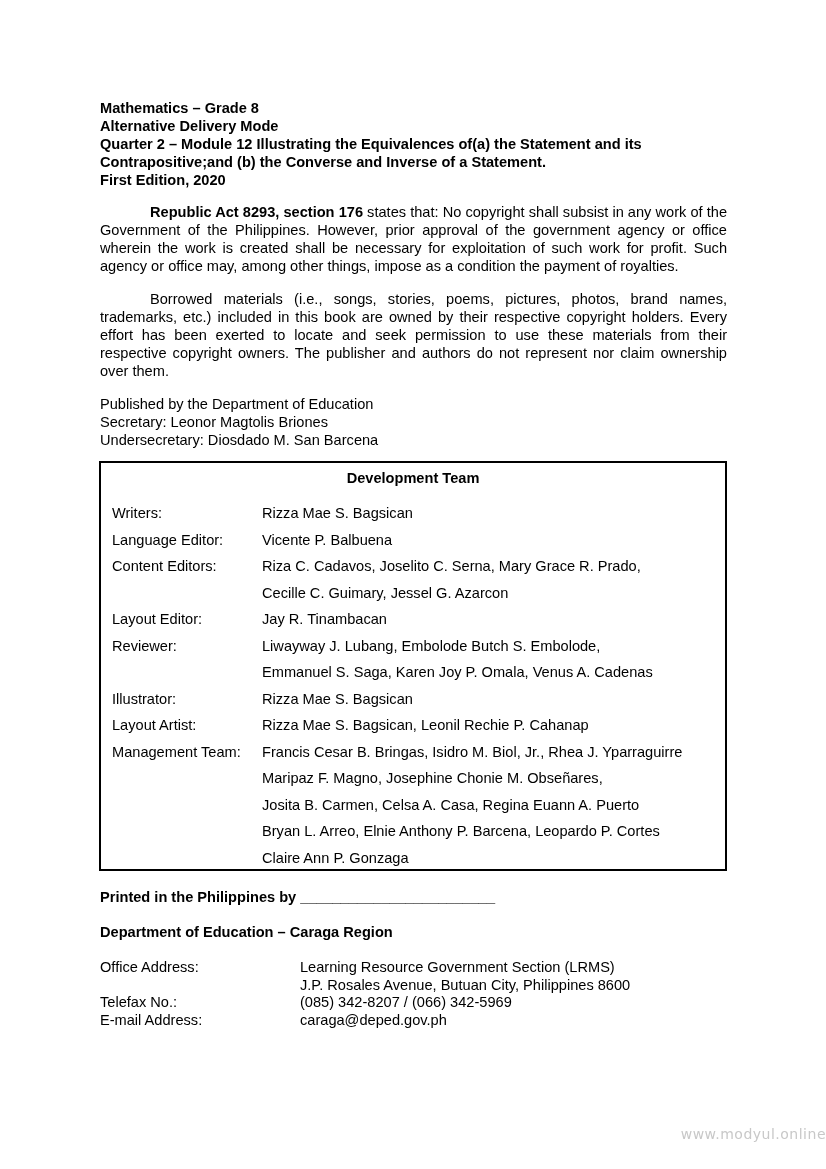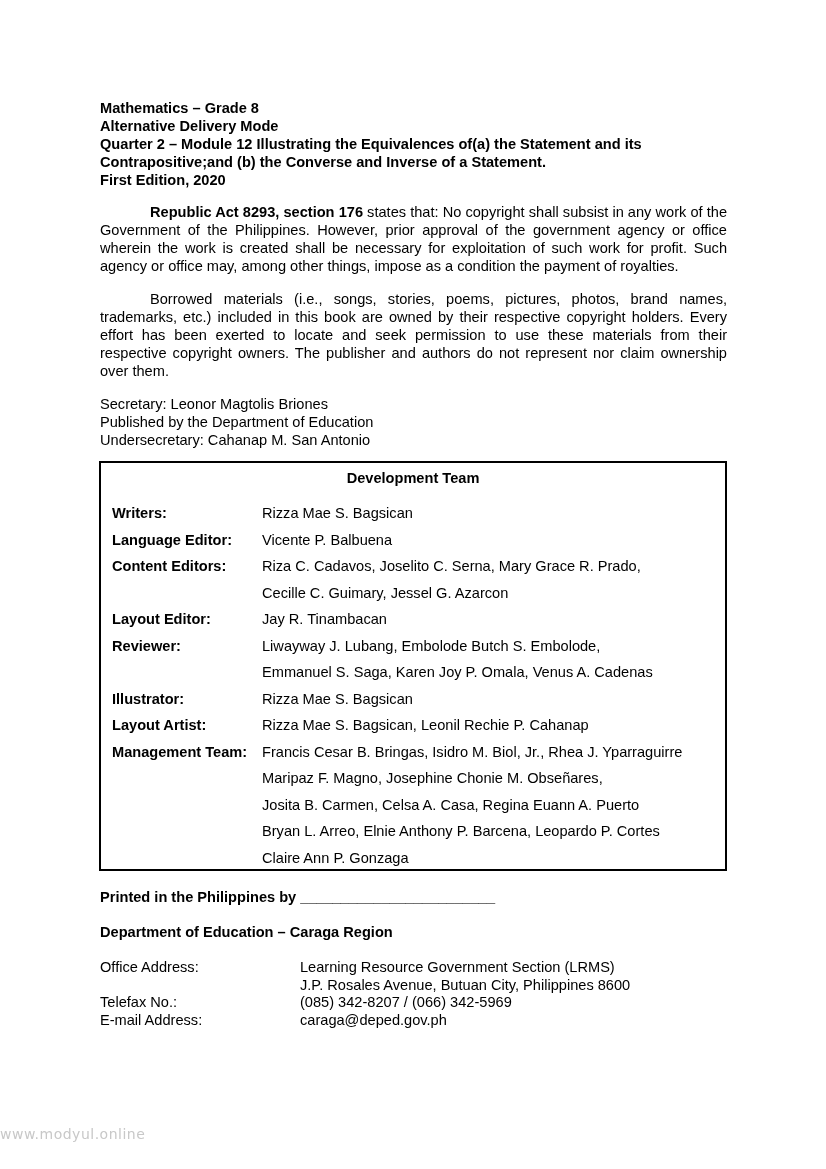--- a/index.html
+++ b/index.html
@@ -55,21 +55,21 @@
       right: 0;
     }
     .team-row {
       position: absolute;
       left: 11px;
       white-space: nowrap;
     }
     .team-role {
       position: absolute;
       left: 0;
-      font-weight: bold;
+      font-weight: normal;
       width: 150px;
     }
     .team-names {
       position: absolute;
       left: 150px;
     }
     .printed {
       position: absolute;
       left: 100px;
       top: 889px;
@@ -101,21 +101,21 @@
     }
     .contact-value {
       position: absolute;
       left: 200px;
     }
     .watermark {
       position: absolute;
       top: 1126px;
       left: 0;
       right: 0;
-      text-align: left;
+      text-align: right;
       color: #c8c8c8;
       font-size: 14px;
       letter-spacing: 0.5px;
       font-family: "DejaVu Sans", sans-serif;
     }
   </style>
 </head>
 <body>
 
 <div class="page">
@@ -127,23 +127,23 @@
     <div>First Edition, 2020</div>
   </div>
 
   <p class="para" style="margin-top:14px;margin-bottom:0;">
     <b>Republic Act 8293, section 176</b><span> states that: No copyright shall subsist in any work of the Government of the Philippines. However, prior approval of the government agency or office wherein the work is created shall be necessary for exploitation of such work for profit. Such agency or office may, among other things, impose as a condition the payment of royalties.</span>
   </p>
 
   <p class="para" style="margin-top:15px;margin-bottom:0;">Borrowed materials (i.e., songs, stories, poems, pictures, photos, brand names, trademarks, etc.) included in this book are owned by their respective copyright holders. Every effort has been exerted to locate and seek permission to use these materials from their respective copyright owners. The publisher and authors do not represent nor claim ownership over them.</p>
 
   <div class="publisher">
+    <div>Published by the Department of Education</div>
     <div>Secretary: Leonor Magtolis Briones</div>
-    <div>Published by the Department of Education</div>
-    <div>Undersecretary: Cahanap M. San Antonio</div>
+    <div>Undersecretary: Diosdado M. San Barcena</div>
   </div>
 </div>
 
 <div class="devteam">
   <div class="devteam-title">Development Team</div>
   <div id="team-rows">
       <div class="team-row" style="top: 42px;">
         <span class="team-role">Writers:</span>
         <span class="team-names">Rizza Mae S. Bagsican</span>
       </div>

